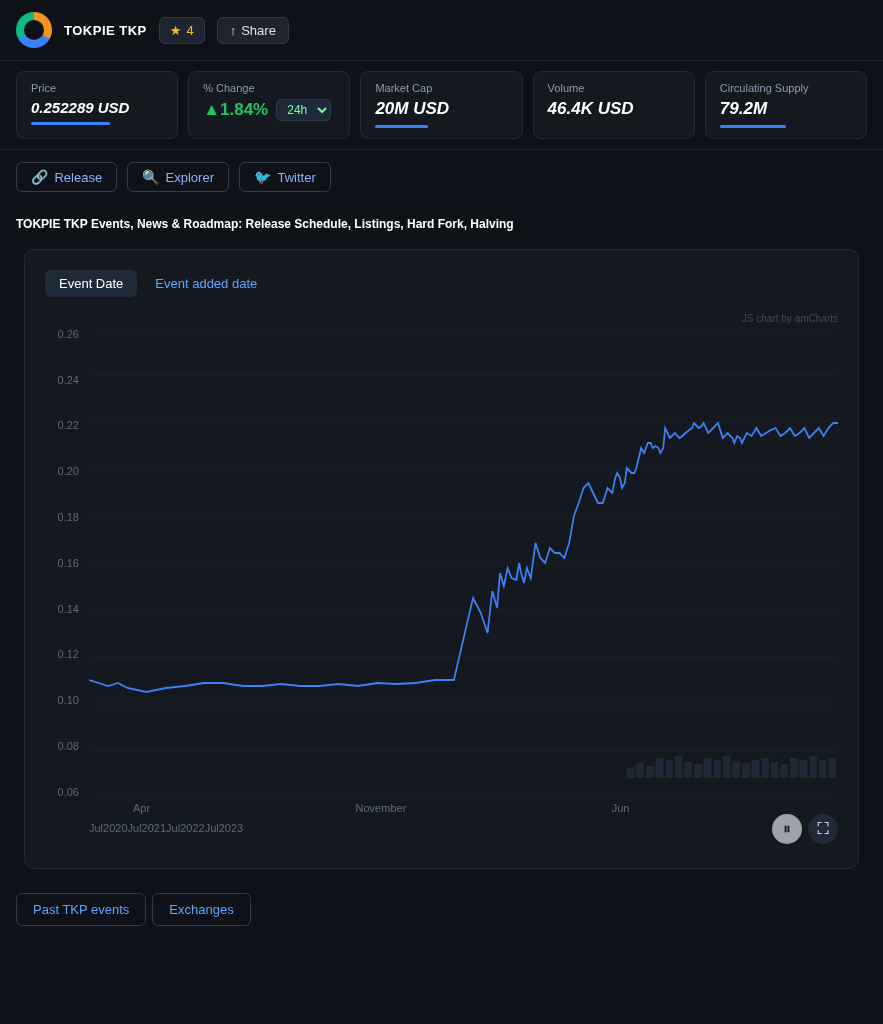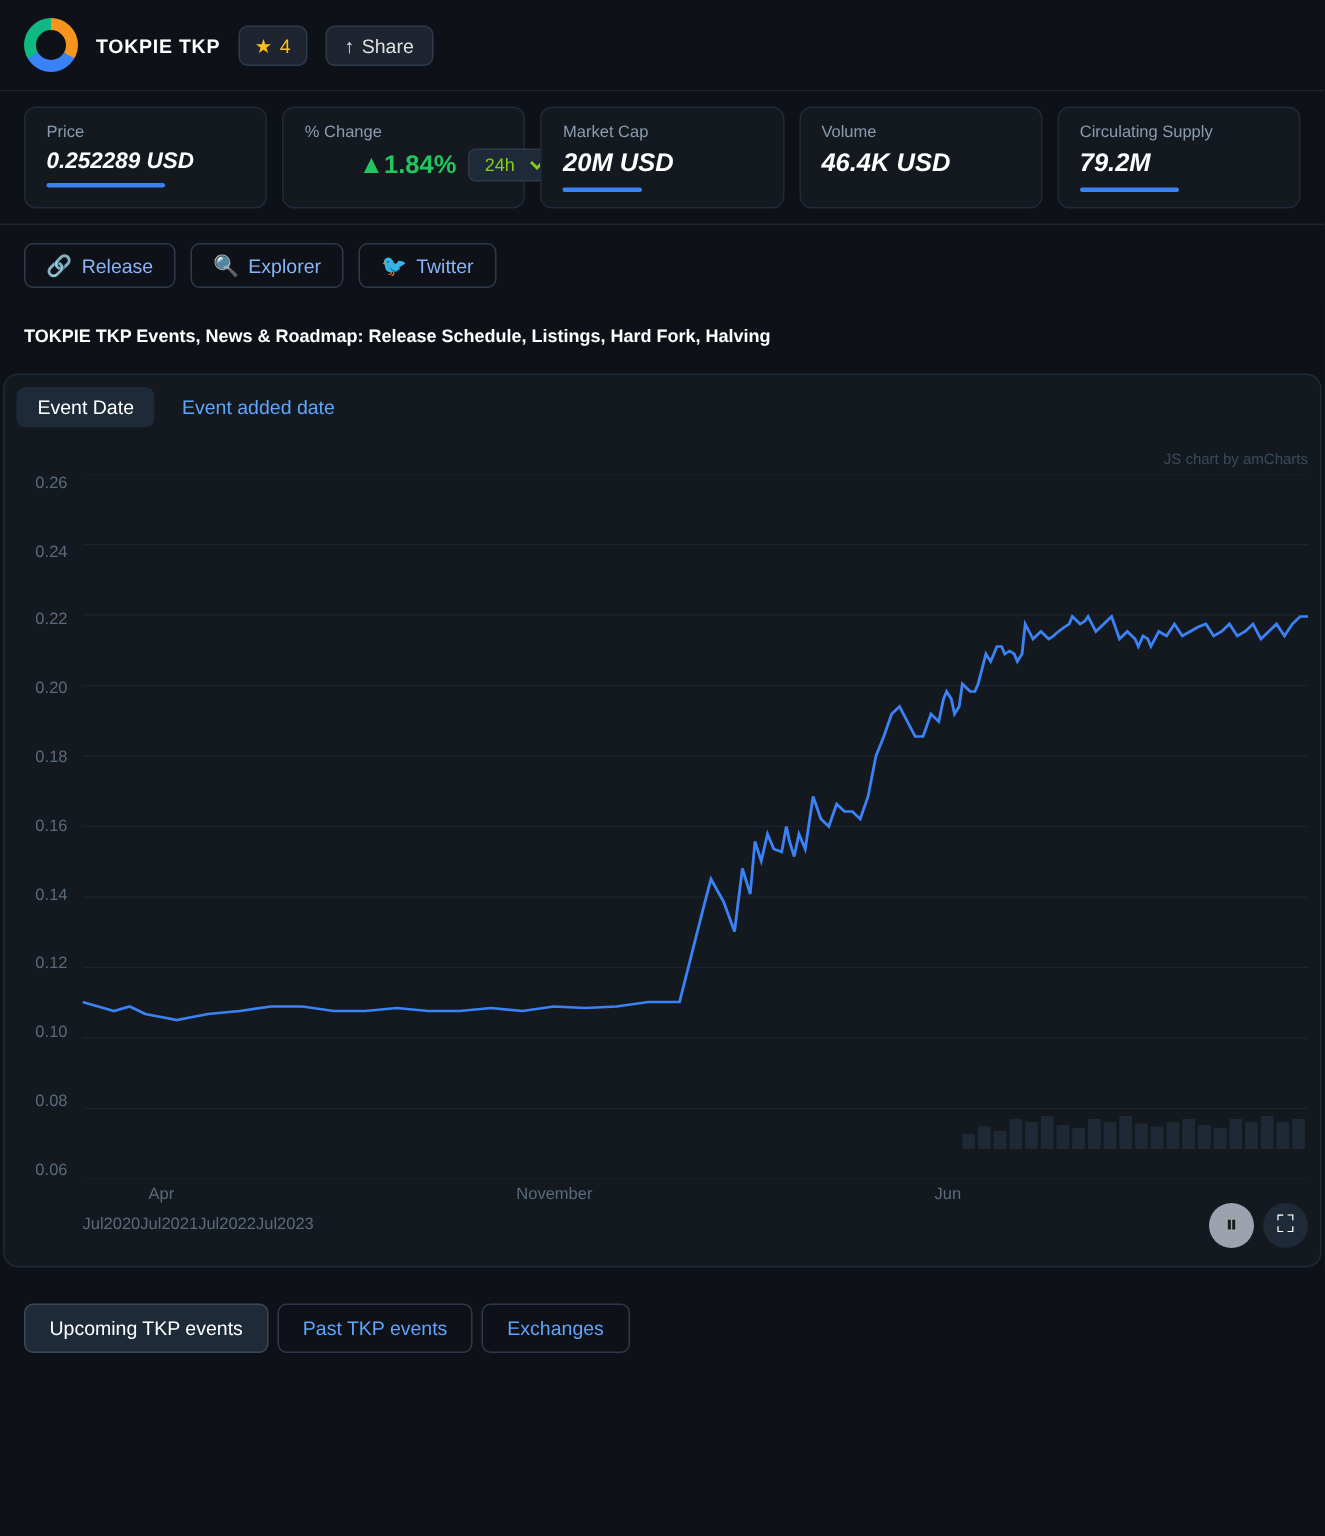--- a/index.html
+++ b/index.html
@@ -109,26 +109,25 @@
 
     .change-row {
       display: flex;
       align-items: center;
       gap: 8px;
     }
     .change-positive {
       color: #22c55e;
       font-size: 17px;
       font-weight: 700;
-      margin-left: 36px;
     }
     .period-select {
       background: #1e2a38;
       border: 1px solid #2e3a4a;
-      color: #84cc16;
+      color: #86efac;
       border-radius: 5px;
       padding: 2px 6px;
       font-size: 12px;
       cursor: pointer;
     }
 
     .links-bar {
       display: flex;
       padding: 12px 16px;
       gap: 10px;
@@ -150,25 +149,25 @@
 
     .page-title {
       padding: 12px 16px 8px 16px;
       font-size: 12px;
       font-weight: 700;
       color: #fff;
       line-height: 1.4;
     }
 
     .chart-container {
-      margin: 8px 2px;
+      margin: 8px 24px;
       background: #141920;
       border: 1px solid #1e2a38;
       border-radius: 10px;
-      padding: 8px;
+      padding: 20px;
     }
 
     .chart-tabs {
       display: flex;
       gap: 4px;
       margin-bottom: 16px;
     }
     .chart-tab {
       padding: 6px 14px;
       border-radius: 6px;
@@ -583,16 +582,15 @@
     </div>
 
     <div class="chart-controls" style="position:absolute;bottom:4px;right:0;">
       <button class="ctrl-btn">⏸</button>
       <button class="ctrl-btn dark">⛶</button>
     </div>
   </div>
 </div>
 
 <div class="bottom-tabs">
-  <button class="bottom-tab active">Upcoming TKP events</button>
   <button class="bottom-tab blue">Past TKP events</button>
   <button class="bottom-tab blue">Exchanges</button>
 </div>
 
 </body></html>

